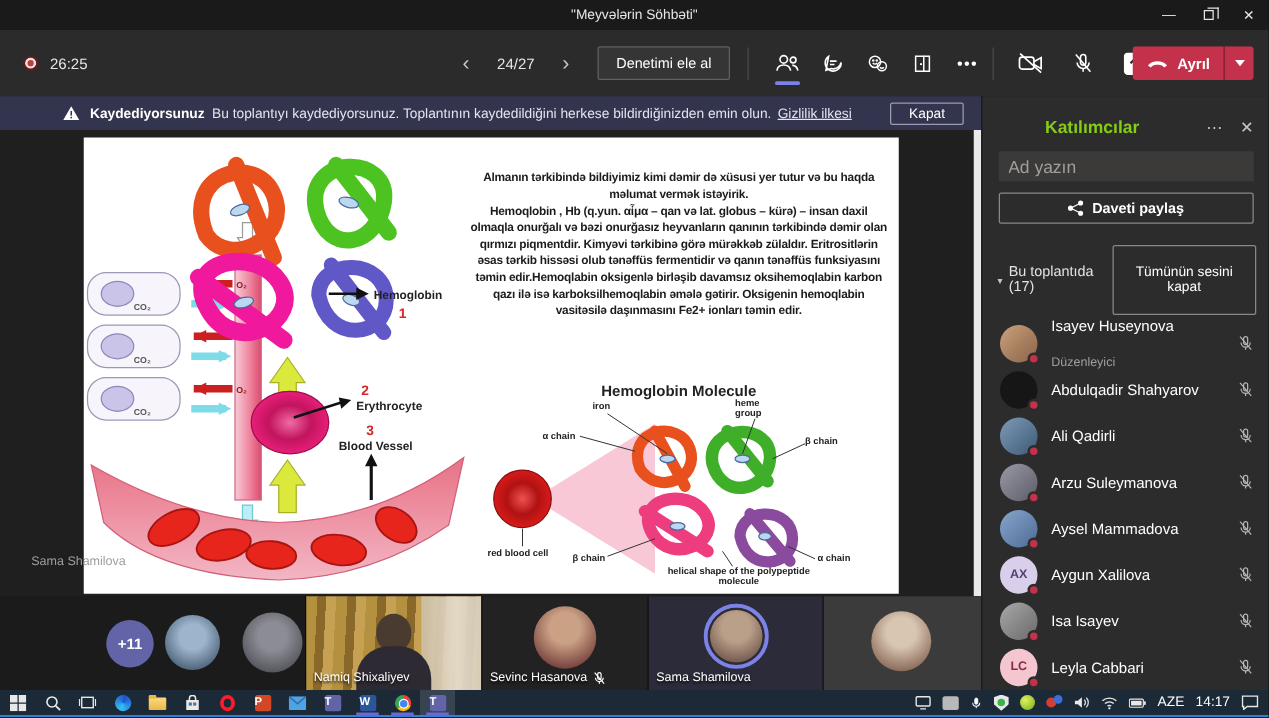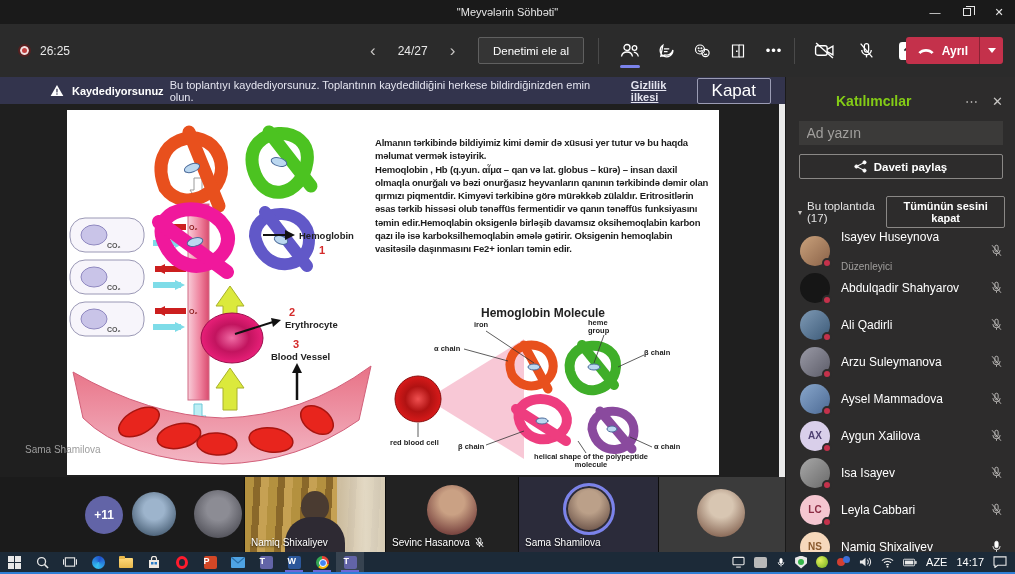--- a/index.html
+++ b/index.html
@@ -32,30 +32,30 @@
   .av-group { position:absolute; left:806px; top:0; height:100%; display:flex; align-items:center; gap:6px; }
   .leave-wrap { position:absolute; right:12px; top:13px; height:27px; display:flex; border-radius:3px; overflow:hidden; }
   .leave-main { background:#c4314b; display:flex; align-items:center; gap:7px; padding:0 11px; font-size:12px; font-weight:bold; color:#fff; }
   .leave-caret { background:#c4314b; border-left:1px solid rgba(0,0,0,.3); width:24px; display:flex; align-items:center; justify-content:center; }
   .caret-down { width:0; height:0; border-left:4px solid transparent; border-right:4px solid transparent; border-top:5px solid #fff; }
 
   
   .banner { position:absolute; top:77px; left:0; width:785px; height:27px; background:#33344d; display:flex; align-items:center; padding-left:50px; font-size:11px; }
   .banner b { margin:0 6px 0 8px; color:#fff; }
   .banner .msg { color:#e4e4ef; }
-  .banner .link { color:#e4e4ef; text-decoration:underline; margin-left:16px;font-weight:bold; }
-  .kapat-btn { margin-left:auto; margin-right:14px; border:1px solid #9b9cb4; color:#fff; font-size:17px; padding:2px 14px; background:transparent; border-radius:2px; }
+  .banner .link { color:#e4e4ef; text-decoration:underline; margin-left:5px; }
+  .kapat-btn { margin-left:auto; margin-right:14px; border:1px solid #9b9cb4; color:#fff; font-size:11px; padding:2px 14px; background:transparent; border-radius:2px; }
 
   
   .stage { position:absolute; top:104px; left:0; width:785px; height:373px; background:#1f1f1f; }
   .stage-scrollbar { position:absolute; right:0; top:0; width:6px; height:373px; background:#eaeaea; }
   .slide { position:absolute; left:67px; top:6px; width:652px; height:365px; background:#ffffff; color:#1a1a1a; }
   .watermark { position:absolute; left:25px; top:340px; font-size:10px; color:#9d9d9d; z-index:5; }
 
-  .slide-text { position:absolute; left:308px; top:26px; width:336px; font-size:9.5px; font-weight:700; line-height:1.4; letter-spacing:-0.2px; color:#1c1c1c; }
+  .slide-text { position:absolute; left:308px; top:26px; width:336px; font-size:9.5px; font-weight:700; line-height:1.4; letter-spacing:-0.2px; color:#1c1c1c;text-align:center; }
   .slide-text p { margin:0; }
   .molecule-title { position:absolute; left:308px; top:196px; width:336px; text-align:center; font-size:12px; font-weight:bold; color:#222; }
 
   .left-diagram { position:absolute; left:0; top:0; width:308px; height:365px; }
   .right-diagram { position:absolute; left:315px; top:213px; width:330px; height:148px; }
   .rd-label { position:absolute; font-size:7.5px; font-weight:bold; color:#222; line-height:1.1; }
 
   
   .video-strip { position:absolute; top:477px; left:0; width:785px; height:75px; background:#141414; display:flex; }
   .vtile { position:relative; height:75px; border-right:1px solid #0d0d0d; overflow:hidden; }
@@ -81,21 +81,21 @@
   .panel { position:absolute; top:77px; left:785px; width:230px; height:475px; background:#2d2c2c; border-left:1px solid #1a1a1a; overflow:hidden; }
   .panel-header { display:flex; align-items:center; padding:16px 12px 10px 14px; }
   .panel-title { font-size:14px; font-weight:bold; color:#84cc16;margin-left:36px; }
   .panel-hicons { margin-left:auto; display:flex; gap:14px; color:#c8c6c4; font-size:13px; }
   .search-input { display:block; width:204px; margin:2px auto 0; height:24px; background:#3b3a39; border:none; color:#fff; font-size:14px; padding:0 8px; font-family:"Liberation Sans", sans-serif; }
   .search-input::placeholder { color:#a19f9d; }
   .invite-btn { display:flex; width:204px; margin:9px auto 0; height:25px; background:transparent; border:1px solid #8a8886; color:#fff; align-items:center; justify-content:center; gap:7px; font-size:11.5px; font-weight:bold; border-radius:2px; }
   .section-row { display:flex; align-items:center; margin:17px 10px 4px 12px; }
   .section-caret { font-size:8px; color:#c8c6c4; margin-right:5px; }
   .section-label { font-size:11.5px; color:#e3e3e3; }
-  .muteall-btn { margin-left:auto; border:1px solid #8a8886; background:transparent; color:#fff; font-size:11px; font-weight:bold; padding:3px 8px; border-radius:2px; }
+  .muteall-btn { margin-left:auto; border:1px solid #8a8886; background:transparent; color:#fff; font-size:11px; font-weight:normal; padding:15px 8px; border-radius:2px; }
   .p-row { display:flex; align-items:center; height:37px; padding:0 12px 0 14px; }
   .p-av { position:relative; width:30px; height:30px; border-radius:50%; flex:none; display:flex; align-items:center; justify-content:center; font-size:10px; font-weight:bold; }
   .p-dot { position:absolute; right:-2px; bottom:-2px; width:10px; height:10px; border-radius:50%; background:#c4314b; border:2px solid #2d2c2c; }
   .p-info { margin-left:11px; min-width:0; }
   .p-name { font-size:12px; color:#fff; white-space:nowrap; }
   .p-role { font-size:10px; color:#a19f9d; margin-top:17px; }
   .p-mic { margin-left:auto; color:#b8b6b4; display:flex; }
   .avp-zenfira { background:linear-gradient(135deg,#caa27c,#8a6248); }
   .avp-abdulqadir { background:#161616; }
   .avp-ali { background:linear-gradient(135deg,#7f9ab5,#3c5a78); }

